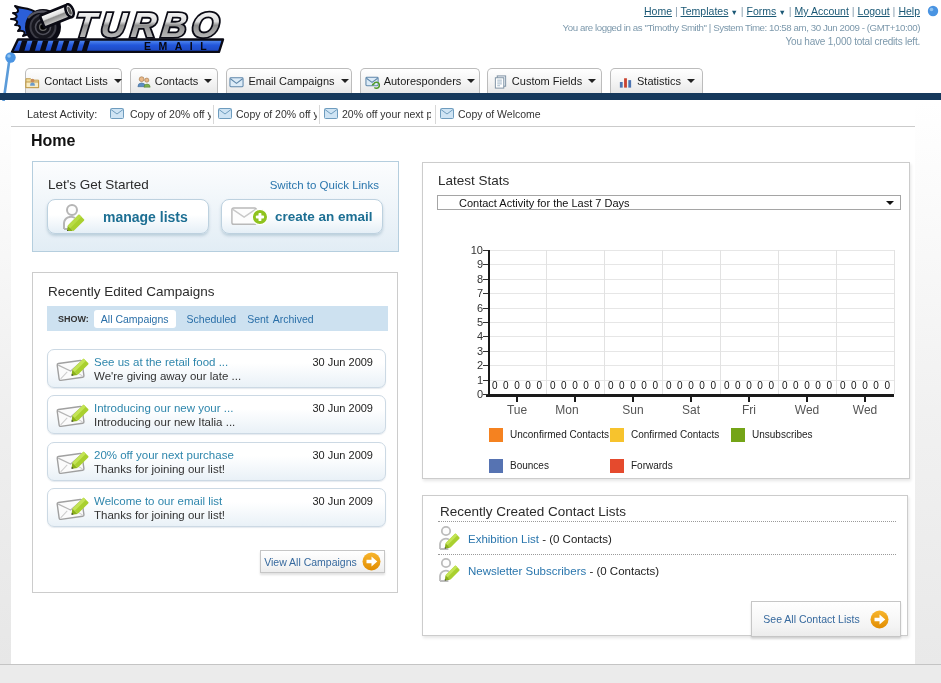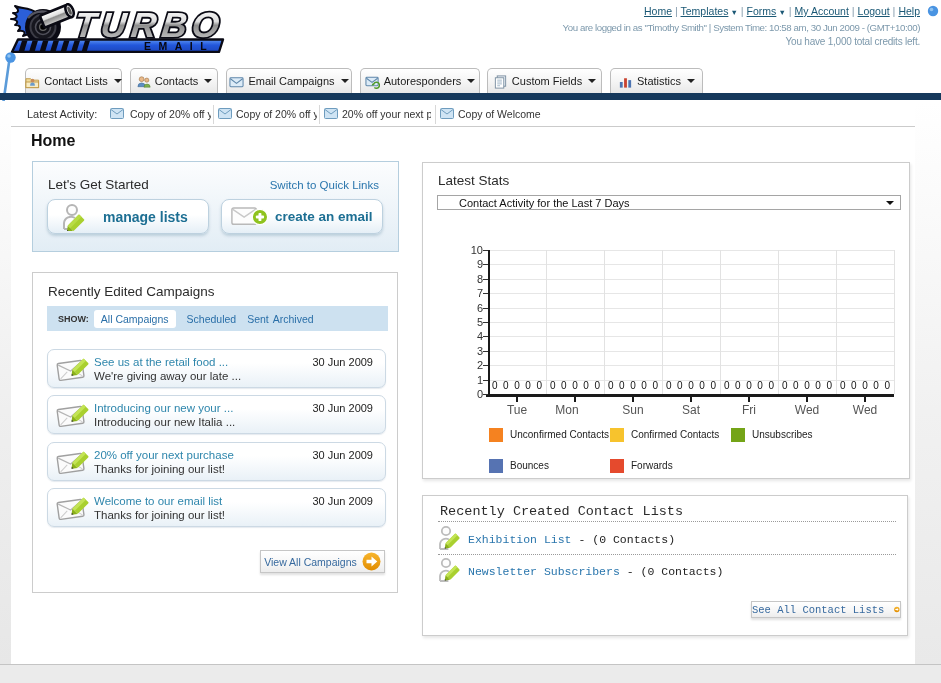--- a/index.html
+++ b/index.html
@@ -426,21 +426,21 @@
   <div class="llab" style="left:87px;top:266px;">Unconfirmed Contacts</div>
   <div class="lsq" style="left:187px;top:265px;background:#F7C32D;"></div>
   <div class="llab" style="left:208px;top:266px;">Confirmed Contacts</div>
   <div class="lsq" style="left:308px;top:265px;background:#74A417;"></div>
   <div class="llab" style="left:329px;top:266px;">Unsubscribes</div>
   <div class="lsq" style="left:66px;top:296px;background:#5673B2;"></div>
   <div class="llab" style="left:87px;top:297px;">Bounces</div>
   <div class="lsq" style="left:187px;top:296px;background:#E54A2D;"></div>
   <div class="llab" style="left:208px;top:297px;">Forwards</div>
 </div>
-<div class="panel" style="left:422px;top:495px;width:486px;height:141px;box-shadow:1px 2px 3px rgba(0,0,0,.1);font-family:Liberation Mono, monospace;">
+<div class="panel" style="left:422px;top:495px;width:486px;height:141px;box-shadow:1px 2px 3px rgba(0,0,0,.1);">
   <div class="abs ptitle" style="left:17px;top:8px;">Recently Created Contact Lists</div>
   <div class="dot" style="left:15px;top:25px;width:458px;"></div>
   <svg class="abs" style="left:15px;top:29px;" width="26" height="26" viewBox="0 0 26 26">
       <circle cx="8" cy="6" r="4.2" fill="#fdfdfd" stroke="#bcbcbc" stroke-width="1.8"></circle>
       <path d="M2 24 v-5 a6 6 0 0 1 9 -4.5" fill="#fdfdfd" stroke="#bcbcbc" stroke-width="1.8"></path>
       <path d="M2 24 h7.5 v-6" fill="#fdfdfd" stroke="#bcbcbc" stroke-width="1.8"></path>
       <g transform="rotate(45 16 14)">
         <rect x="13" y="9" width="6.5" height="14" rx="1" fill="#a9d02f"></rect>
         <rect x="13" y="9" width="2.8" height="14" fill="#c3e455"></rect>
         <path d="M13 23 l3.2 4.2 l3.3 -4.2 z" fill="#8ab117"></path>
@@ -454,20 +454,20 @@
       <path d="M2 24 v-5 a6 6 0 0 1 9 -4.5" fill="#fdfdfd" stroke="#bcbcbc" stroke-width="1.8"></path>
       <path d="M2 24 h7.5 v-6" fill="#fdfdfd" stroke="#bcbcbc" stroke-width="1.8"></path>
       <g transform="rotate(45 16 14)">
         <rect x="13" y="9" width="6.5" height="14" rx="1" fill="#a9d02f"></rect>
         <rect x="13" y="9" width="2.8" height="14" fill="#c3e455"></rect>
         <path d="M13 23 l3.2 4.2 l3.3 -4.2 z" fill="#8ab117"></path>
         <path d="M15.2 26 l1 1.4 l1.1 -1.4 z" fill="#3a3a3a"></path>
       </g>
     </svg>
   <div class="abs" style="left:45px;top:69px;font-size:11.5px;color:#222;"><a style="color:#2a76ad;">Newsletter Subscribers</a> - (0 Contacts)</div>
-  <div class="vbtn" style="left:328px;top:105px;width:150px;height:17px;">
+  <div class="vbtn" style="left:328px;top:105px;width:150px;height:36px;">
     <span style="margin-right:10px;">See All Contact Lists</span>
     <svg width="19" height="19" viewBox="0 0 19 19">
         <circle cx="9.5" cy="9.5" r="9" fill="url(#og1)"></circle>
         <path d="M4.5 7.8 h5 v-3.2 l5.8 4.9 l-5.8 4.9 v-3.2 h-5 z" fill="#fff"></path>
       </svg>
   </div>
 </div>
 
 </body></html>

